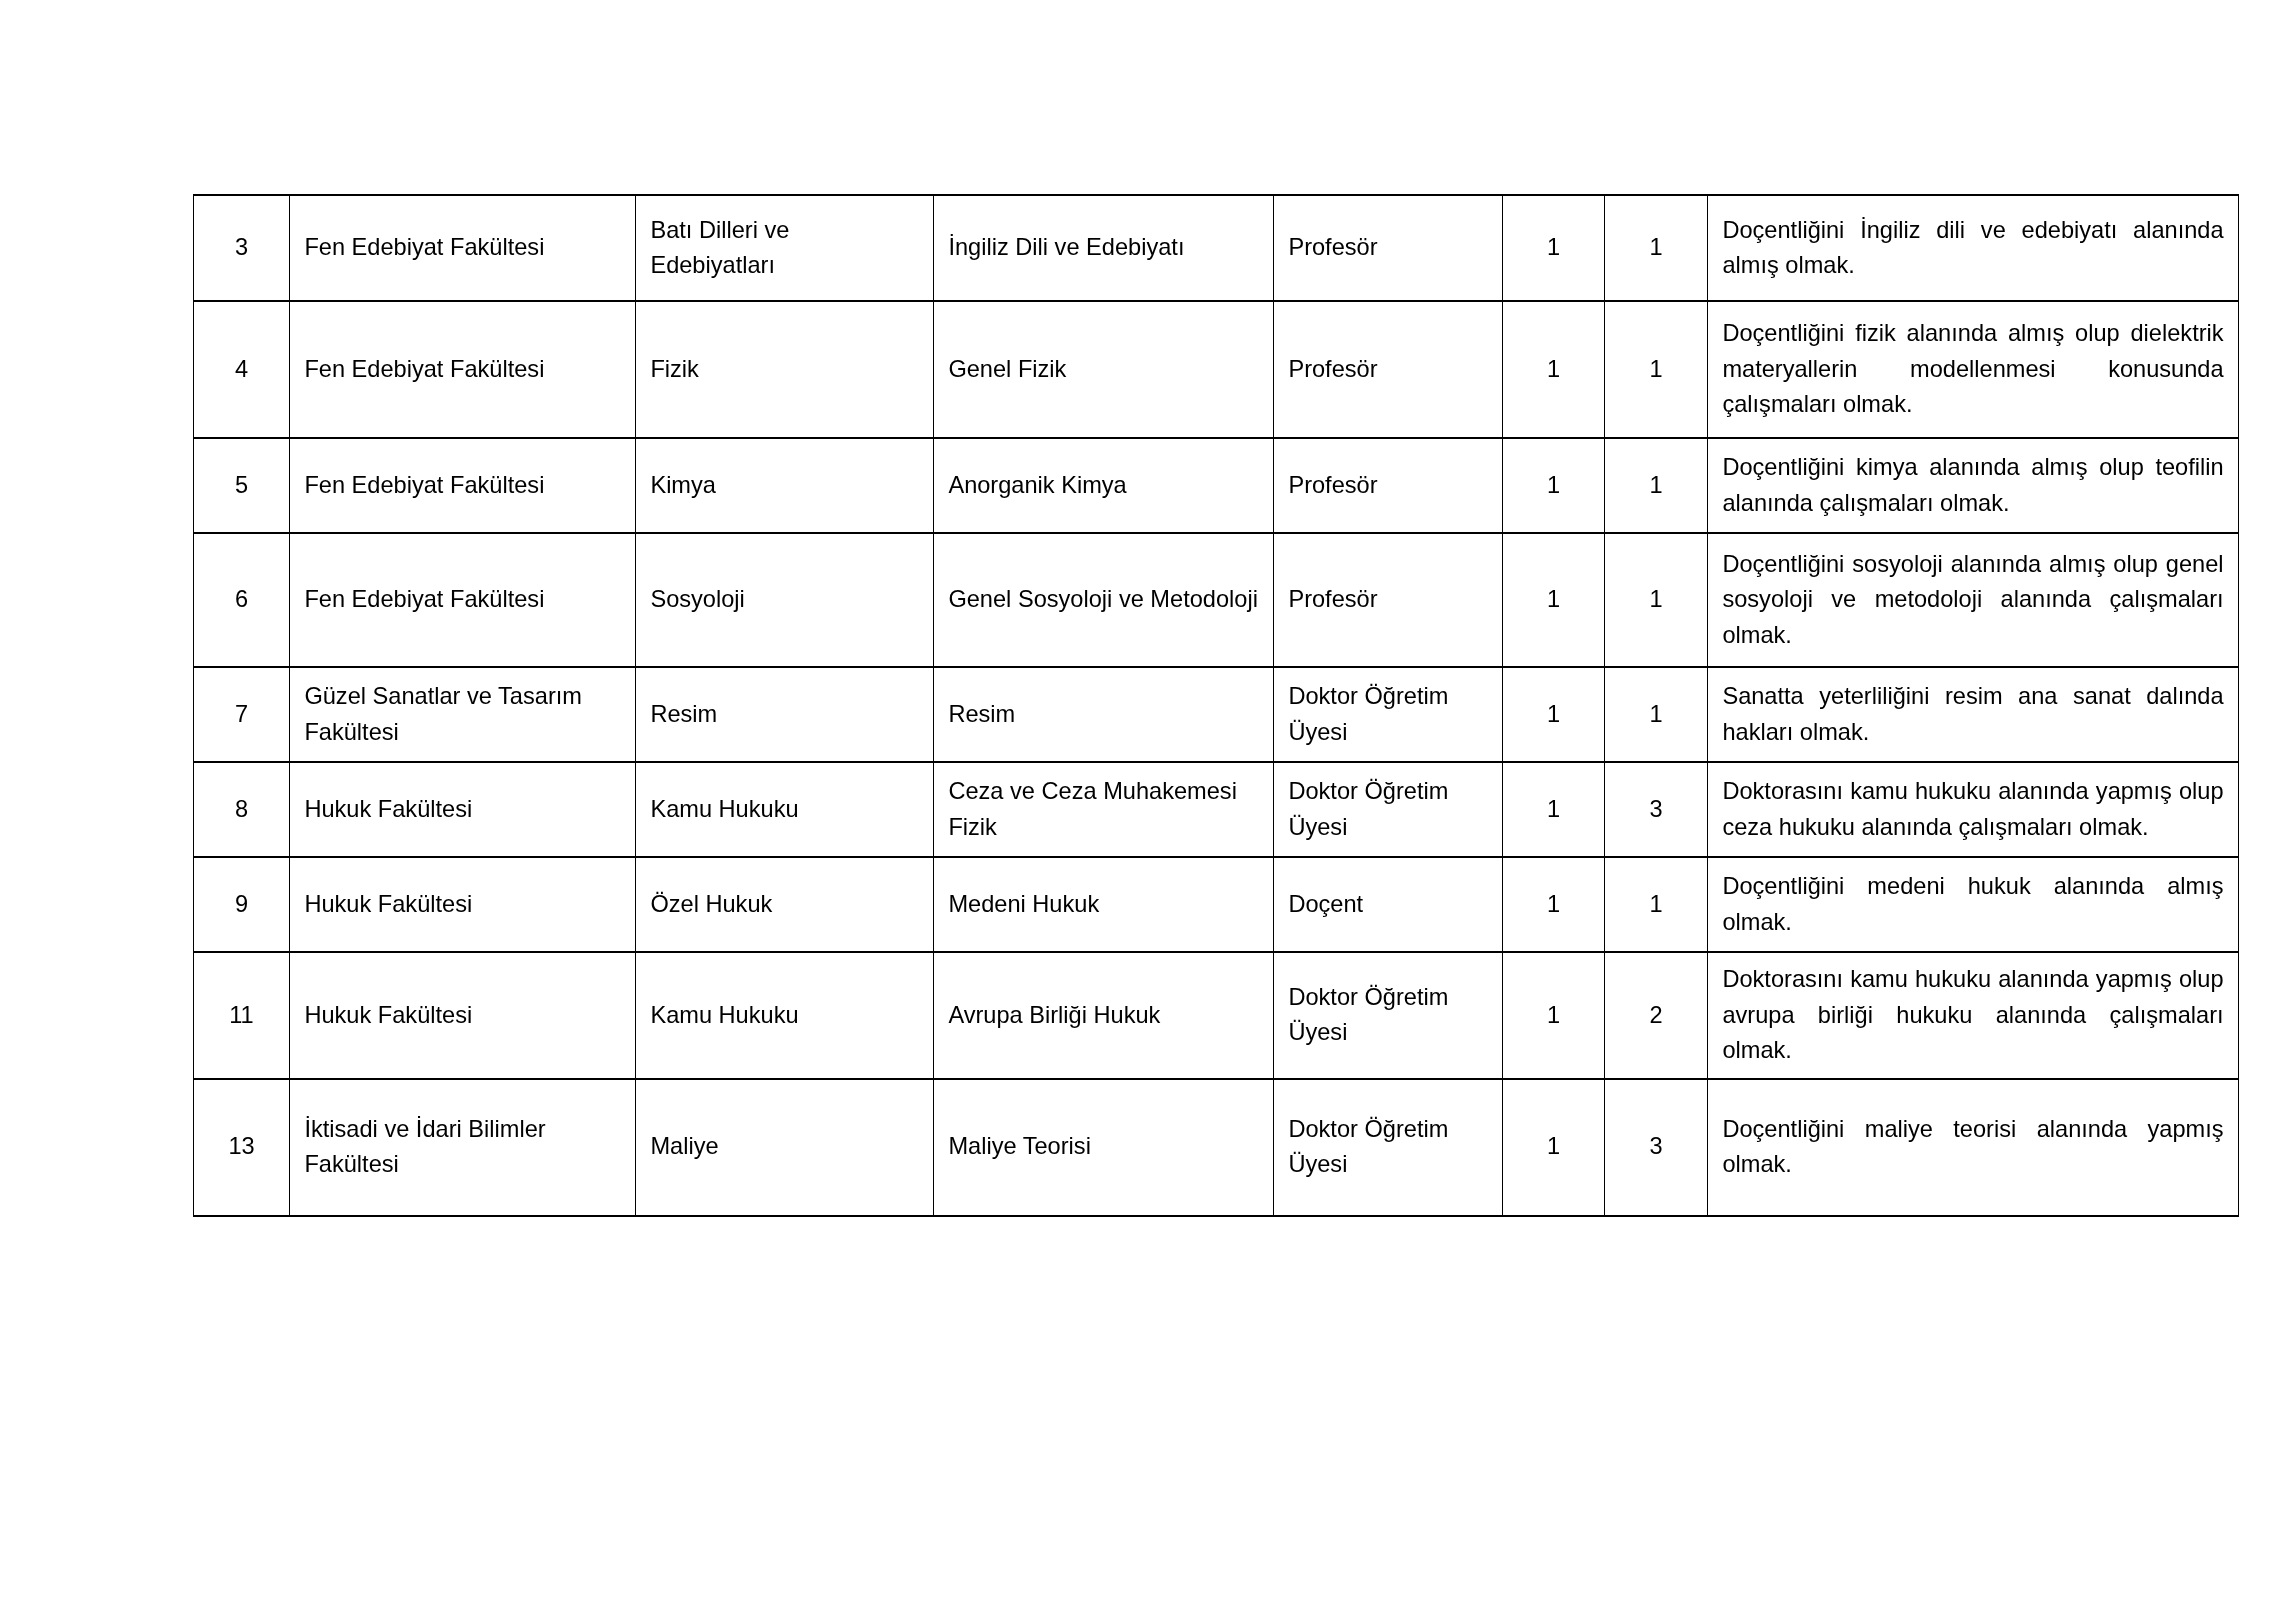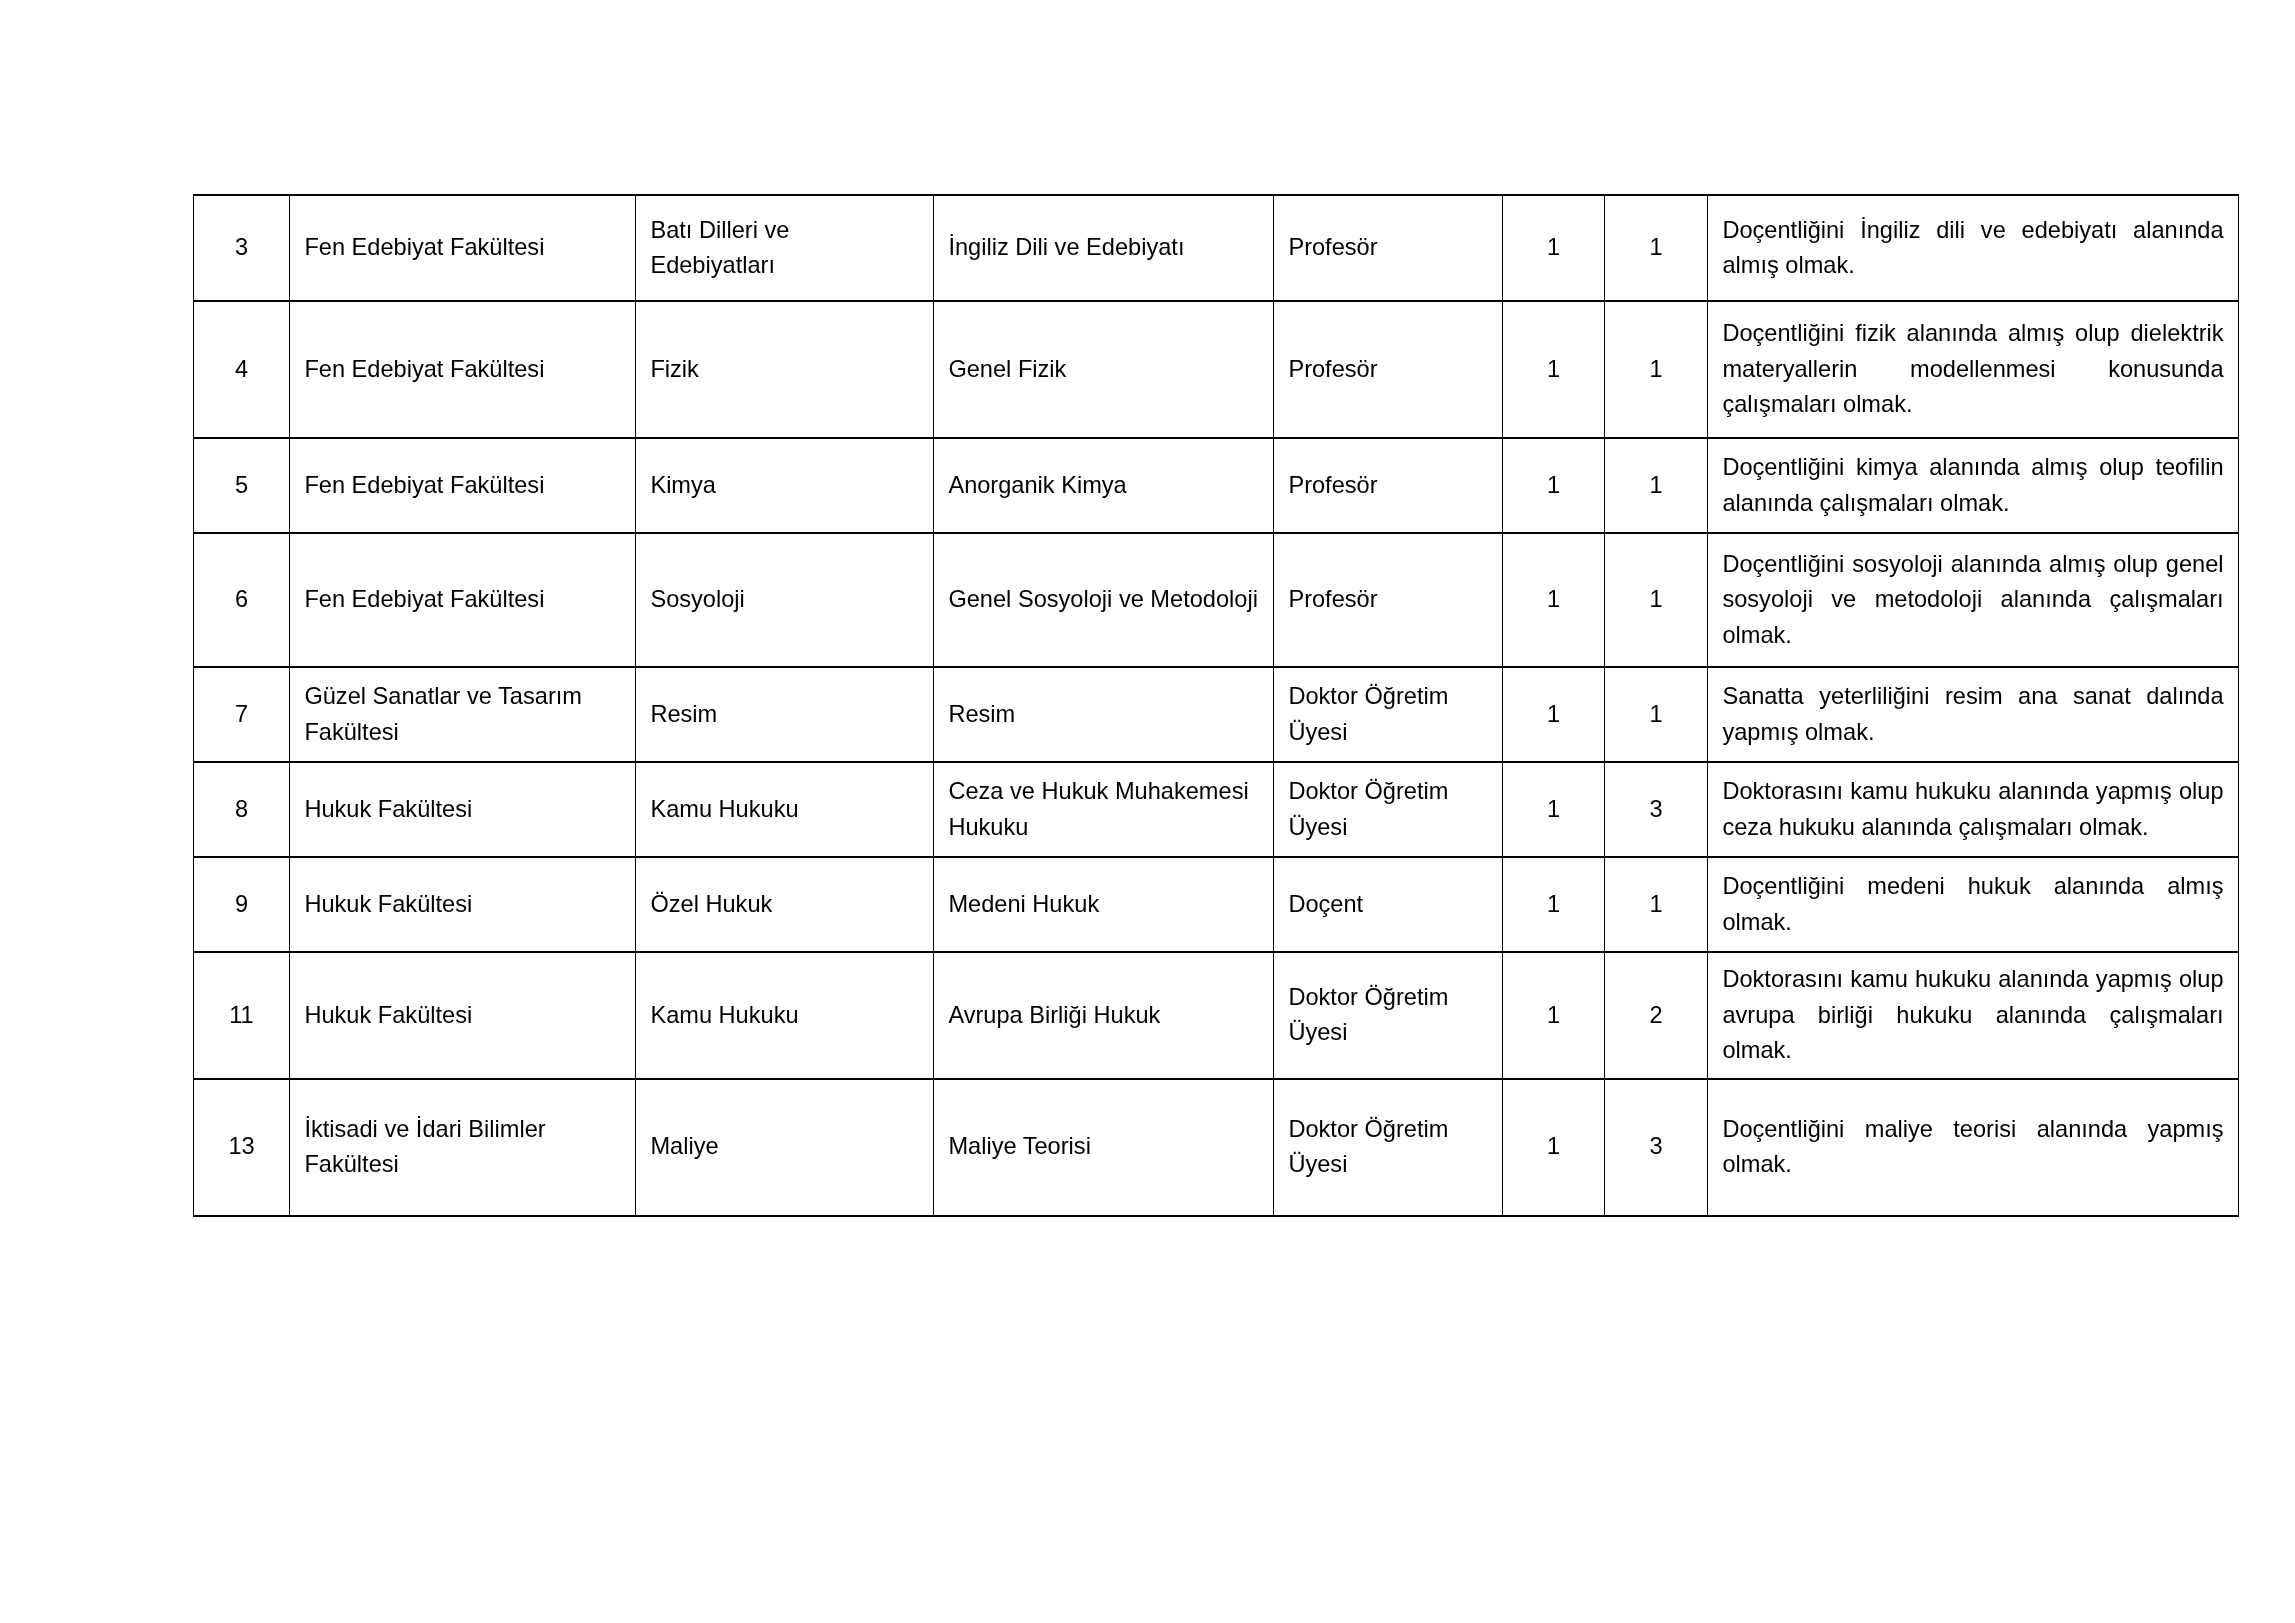--- a/index.html
+++ b/index.html
@@ -121,27 +121,27 @@
     <td class="c-req">Doçentliğini sosyoloji alanında almış olup genel sosyoloji ve metodoloji alanında çalışmaları olmak.</td>
   </tr>
         <tr>
     <td class="c-no">7</td>
     <td class="c-fac">Güzel Sanatlar ve Tasarım Fakültesi</td>
     <td class="c-dep">Resim</td>
     <td class="c-prog">Resim</td>
     <td class="c-tit">Doktor Öğretim Üyesi</td>
     <td class="c-num">1</td>
     <td class="c-num">1</td>
-    <td class="c-req">Sanatta yeterliliğini resim ana sanat dalında yapmış olmak.</td>
+    <td class="c-req">Sanatta yeterliliğini resim ana sanat dalında hakları olmak.</td>
   </tr>
         <tr>
     <td class="c-no">8</td>
     <td class="c-fac">Hukuk Fakültesi</td>
     <td class="c-dep">Kamu Hukuku</td>
-    <td class="c-prog">Ceza ve Hukuk Muhakemesi Hukuku</td>
+    <td class="c-prog">Ceza ve Ceza Muhakemesi Fizik</td>
     <td class="c-tit">Doktor Öğretim Üyesi</td>
     <td class="c-num">1</td>
     <td class="c-num">3</td>
     <td class="c-req">Doktorasını kamu hukuku alanında yapmış olup ceza hukuku alanında çalışmaları olmak.</td>
   </tr>
         <tr>
     <td class="c-no">9</td>
     <td class="c-fac">Hukuk Fakültesi</td>
     <td class="c-dep">Özel Hukuk</td>
     <td class="c-prog">Medeni Hukuk</td>

